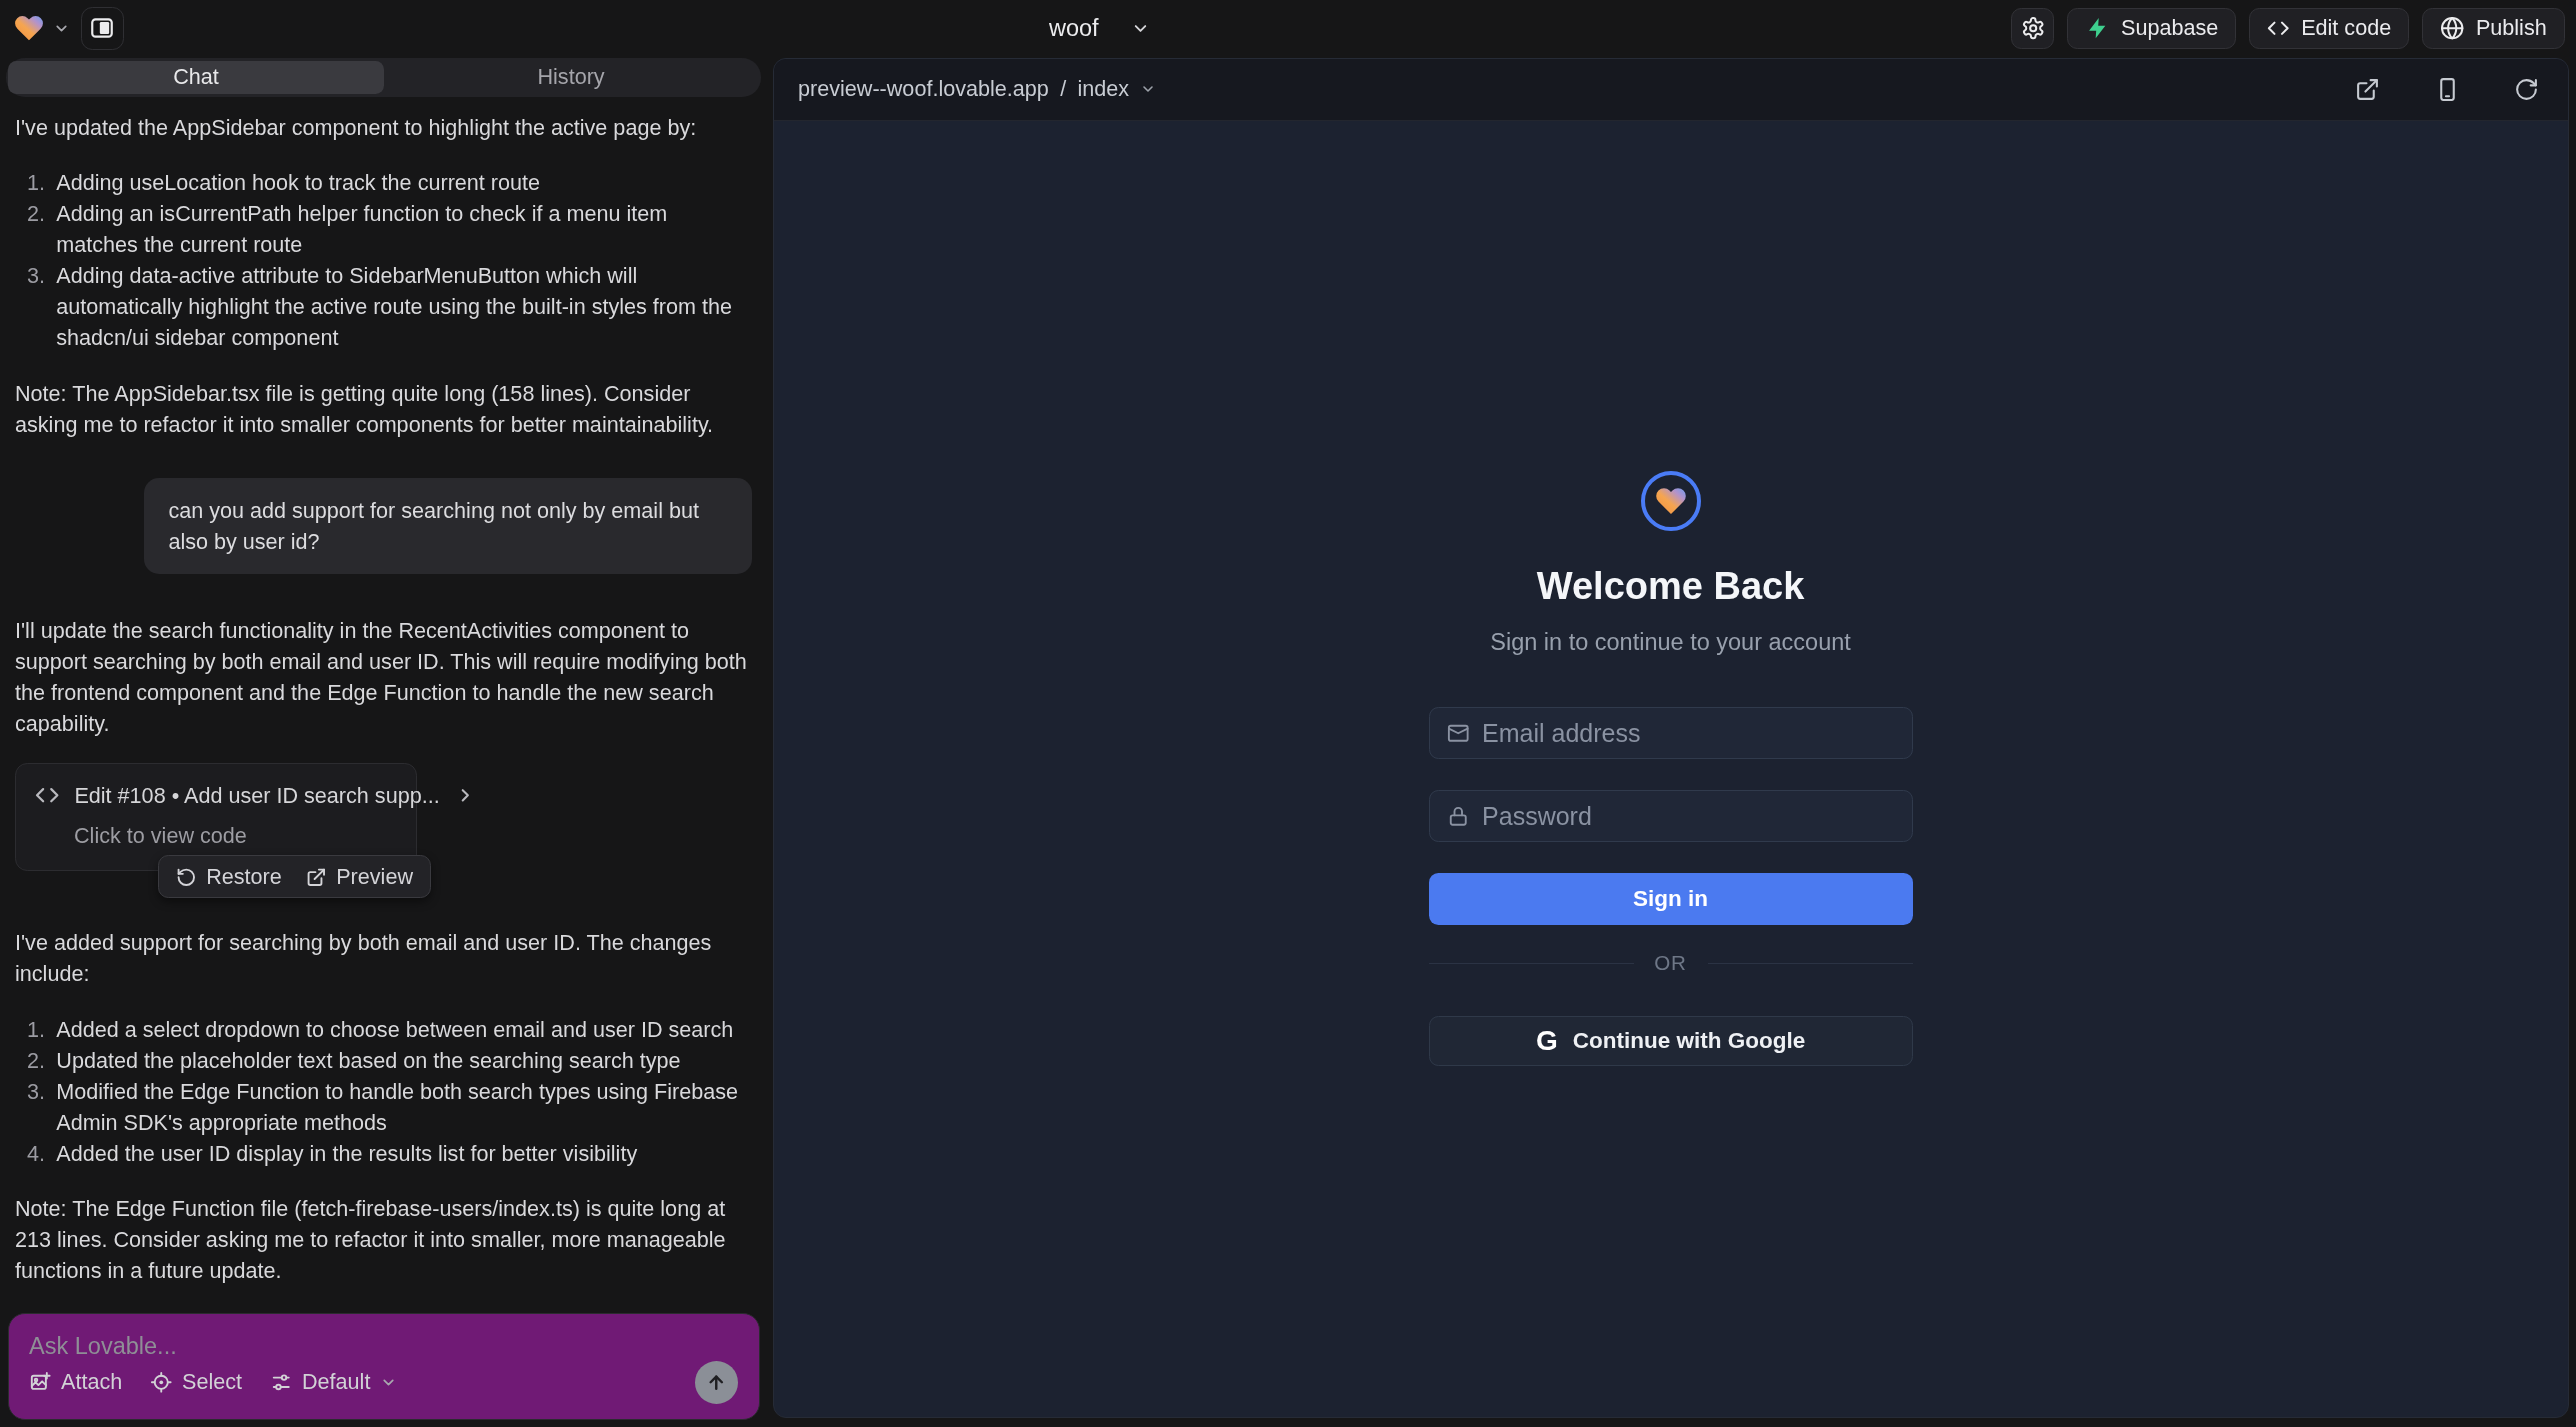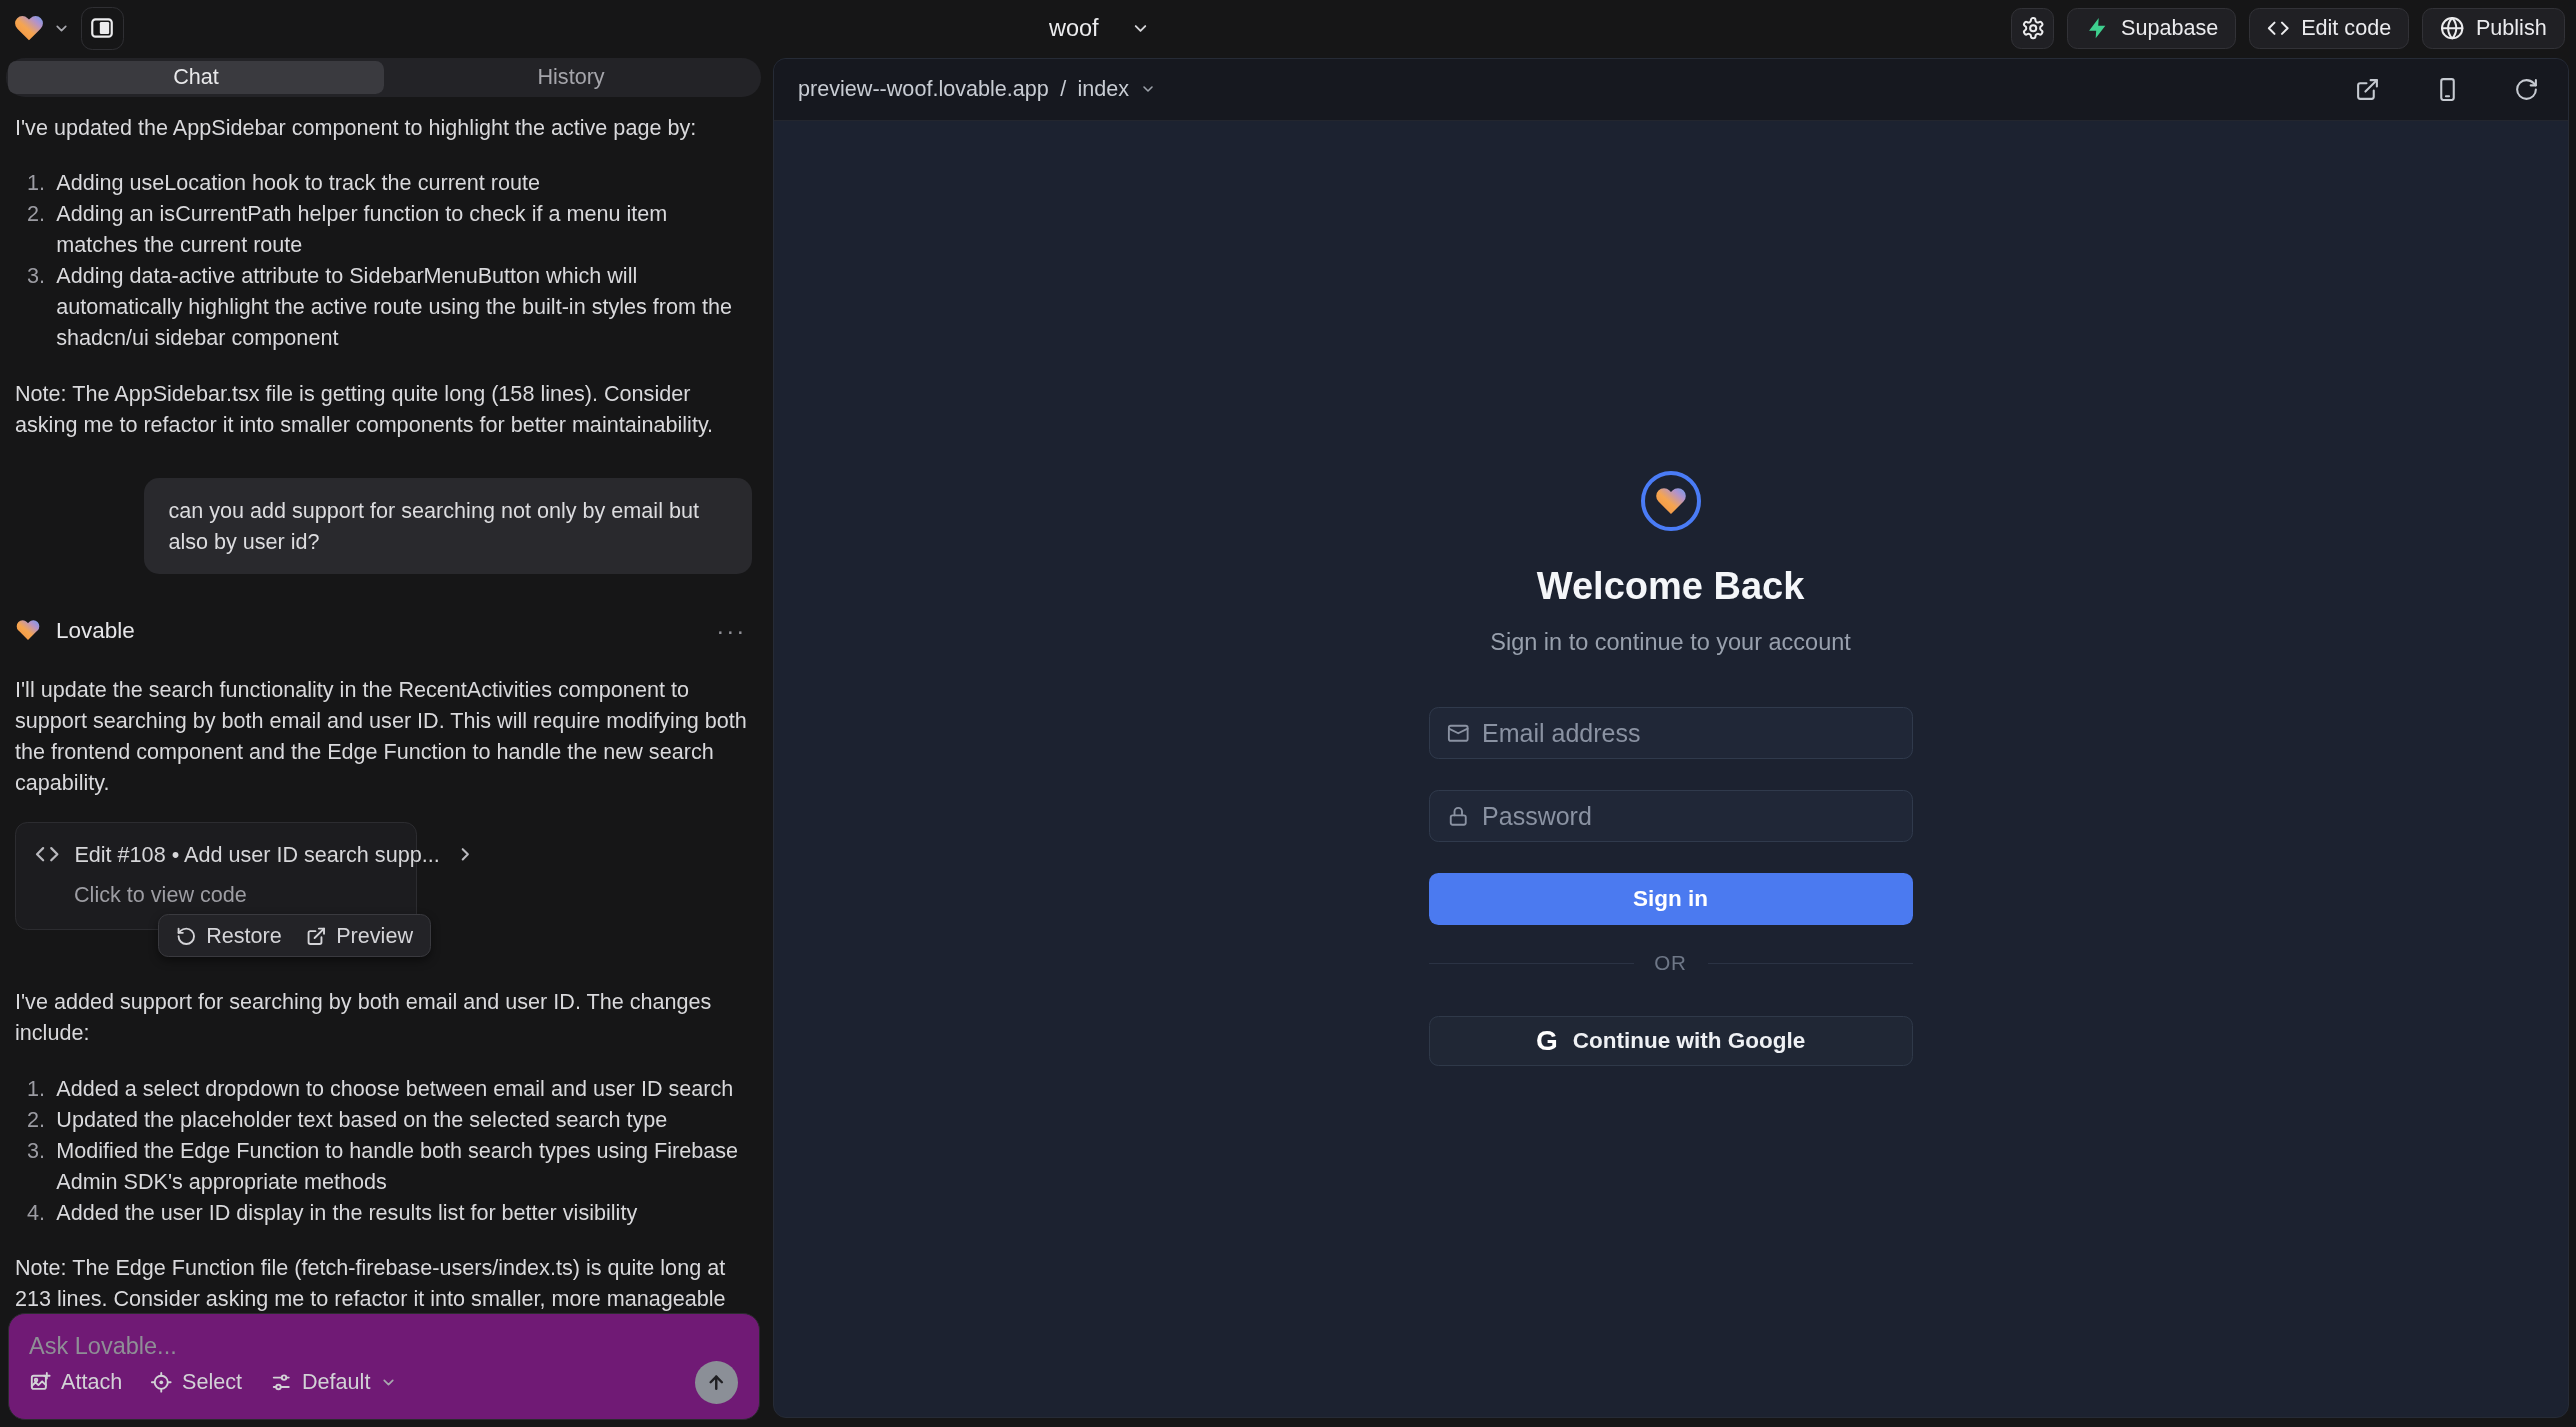--- a/index.html
+++ b/index.html
@@ -208,29 +208,20 @@
             <span>Adding data-active attribute to SidebarMenuButton which will automatically highlight the active route using the built-in styles from the shadcn/ui sidebar component</span>
           </div>
       </div>
 
       <p>Note: The AppSidebar.tsx file is getting quite long (158 lines). Consider asking me to refactor it into smaller components for better maintainability.</p>
 
       <div class="bubble-row">
         <div class="user-bubble">can you add support for searching not only by email but also by user id?</div>
       </div>
 
-      <div class="msg-head">
-        <span>
-          <svg width="26" height="26" viewBox="0 0 24 24">
-              <path fill="url(#heartGrad)" d="M20.84 4.61a5.5 5.5 0 0 0-7.78 0L12 5.67l-1.06-1.06a5.5 5.5 0 0 0-7.78 7.78l1.06 1.06L12 21.23l7.78-7.78 1.06-1.06a5.5 5.5 0 0 0 0-7.78z"></path>
-            </svg>
-        </span>
-        <span class="who">Lovable</span>
-        <span class="more">···</span>
-      </div>
 
       <p>I'll update the search functionality in the RecentActivities component to support searching by both email and user ID. This will require modifying both the frontend component and the Edge Function to handle the new search capability.</p>
 
       <div class="edit-card">
         <div class="ec-row">
           <span>
             <svg width="24.4" height="24.4" viewBox="0 0 24 24" fill="none" stroke="#b9b9be" stroke-width="2.2" stroke-linecap="round" stroke-linejoin="round">
                 <polyline points="16 18 22 12 16 6"></polyline>
                 <polyline points="8 6 2 12 8 18"></polyline>
               </svg>
@@ -268,21 +259,21 @@
 
       <p>I've added support for searching by both email and user ID. The changes include:</p>
 
       <div class="mlist">
         <div class="li">
             <span class="n">1.</span>
             <span>Added a select dropdown to choose between email and user ID search</span>
           </div>
         <div class="li">
             <span class="n">2.</span>
-            <span>Updated the placeholder text based on the selected search type</span>
+            <span>Updated the placeholder text based on the searching search type</span>
           </div>
         <div class="li">
             <span class="n">3.</span>
             <span>Modified the Edge Function to handle both search types using Firebase Admin SDK's appropriate methods</span>
           </div>
         <div class="li">
             <span class="n">4.</span>
             <span>Added the user ID display in the results list for better visibility</span>
           </div>
       </div>

